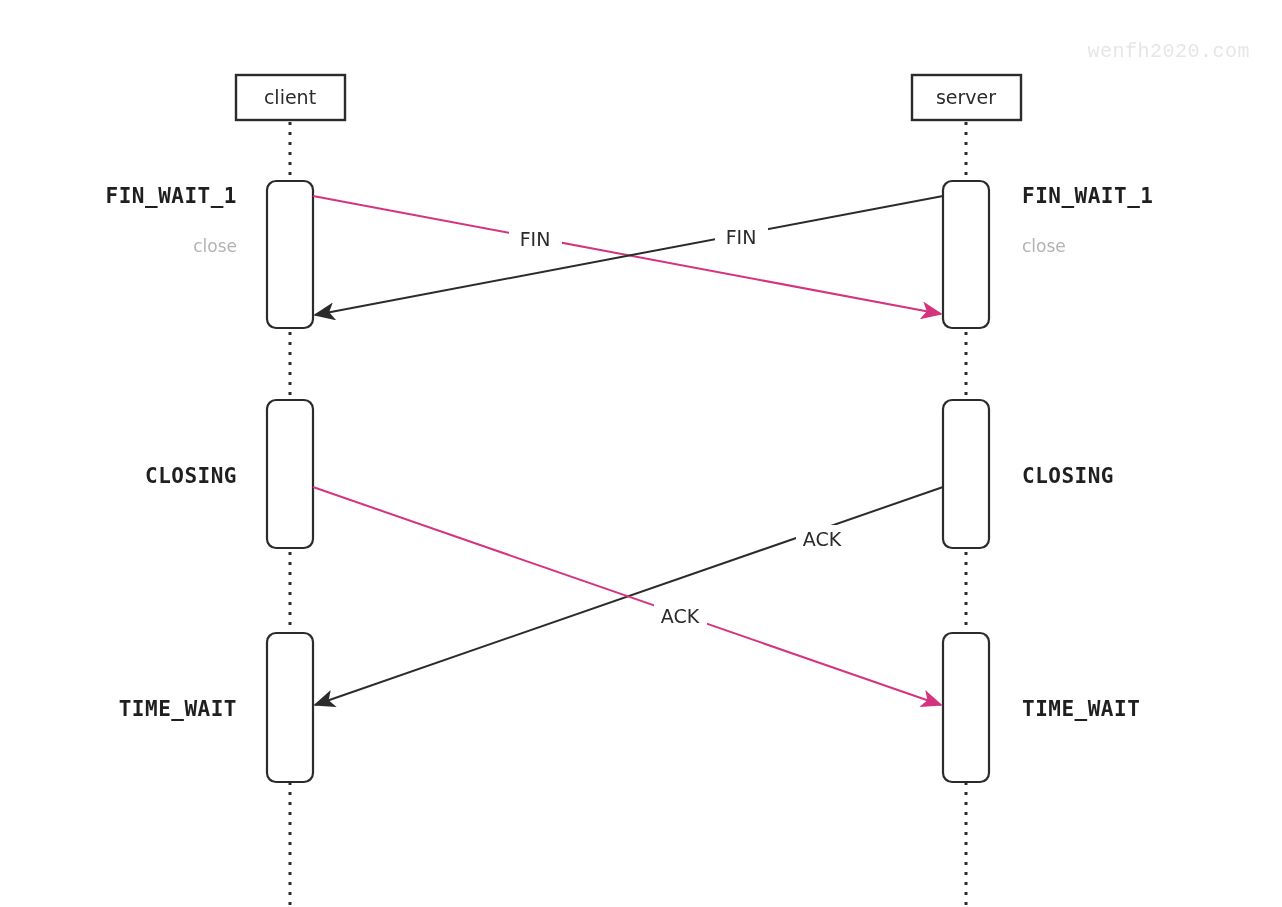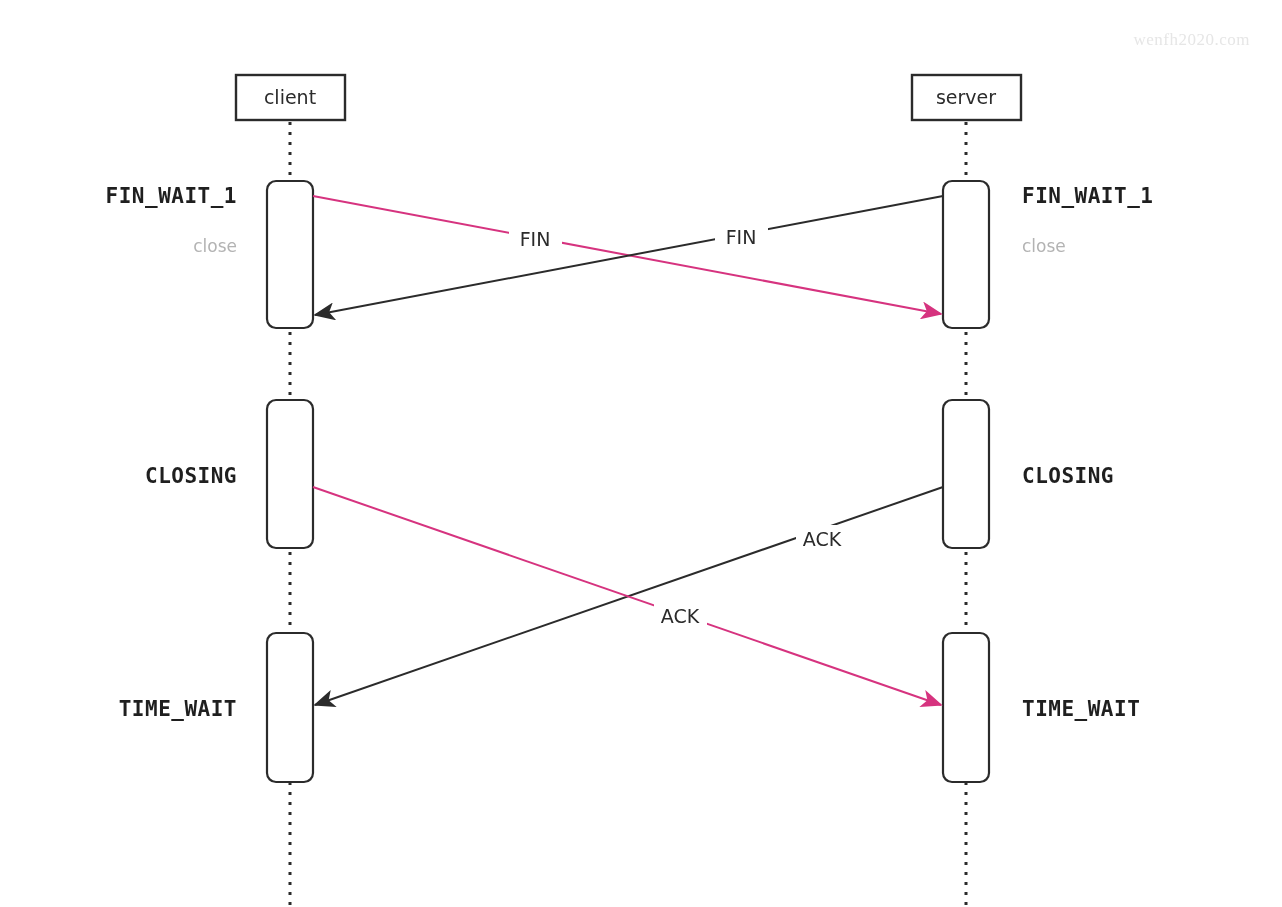--- a/index.html
+++ b/index.html
@@ -20,23 +20,23 @@
   #diagram-svg {
     position: absolute;
     left: 0;
     top: 0;
     width: 1282px;
     height: 907px;
   }
   .watermark {
     position: absolute;
     right: 32px;
-    top: 30px;
-    font-family: Liberation Serif, serif;
-    font-size: 17px;
+    top: 40px;
+    font-family: Liberation Mono, monospace;
+    font-size: 20px;
     color: #e6e6e6;
     letter-spacing: 0.5px;
     user-select: none;
   }
   .actor-label {
     font-family: "DejaVu Sans", sans-serif;
     font-size: 19px;
     fill: #2b2b2b;
   }
   .state-label {

